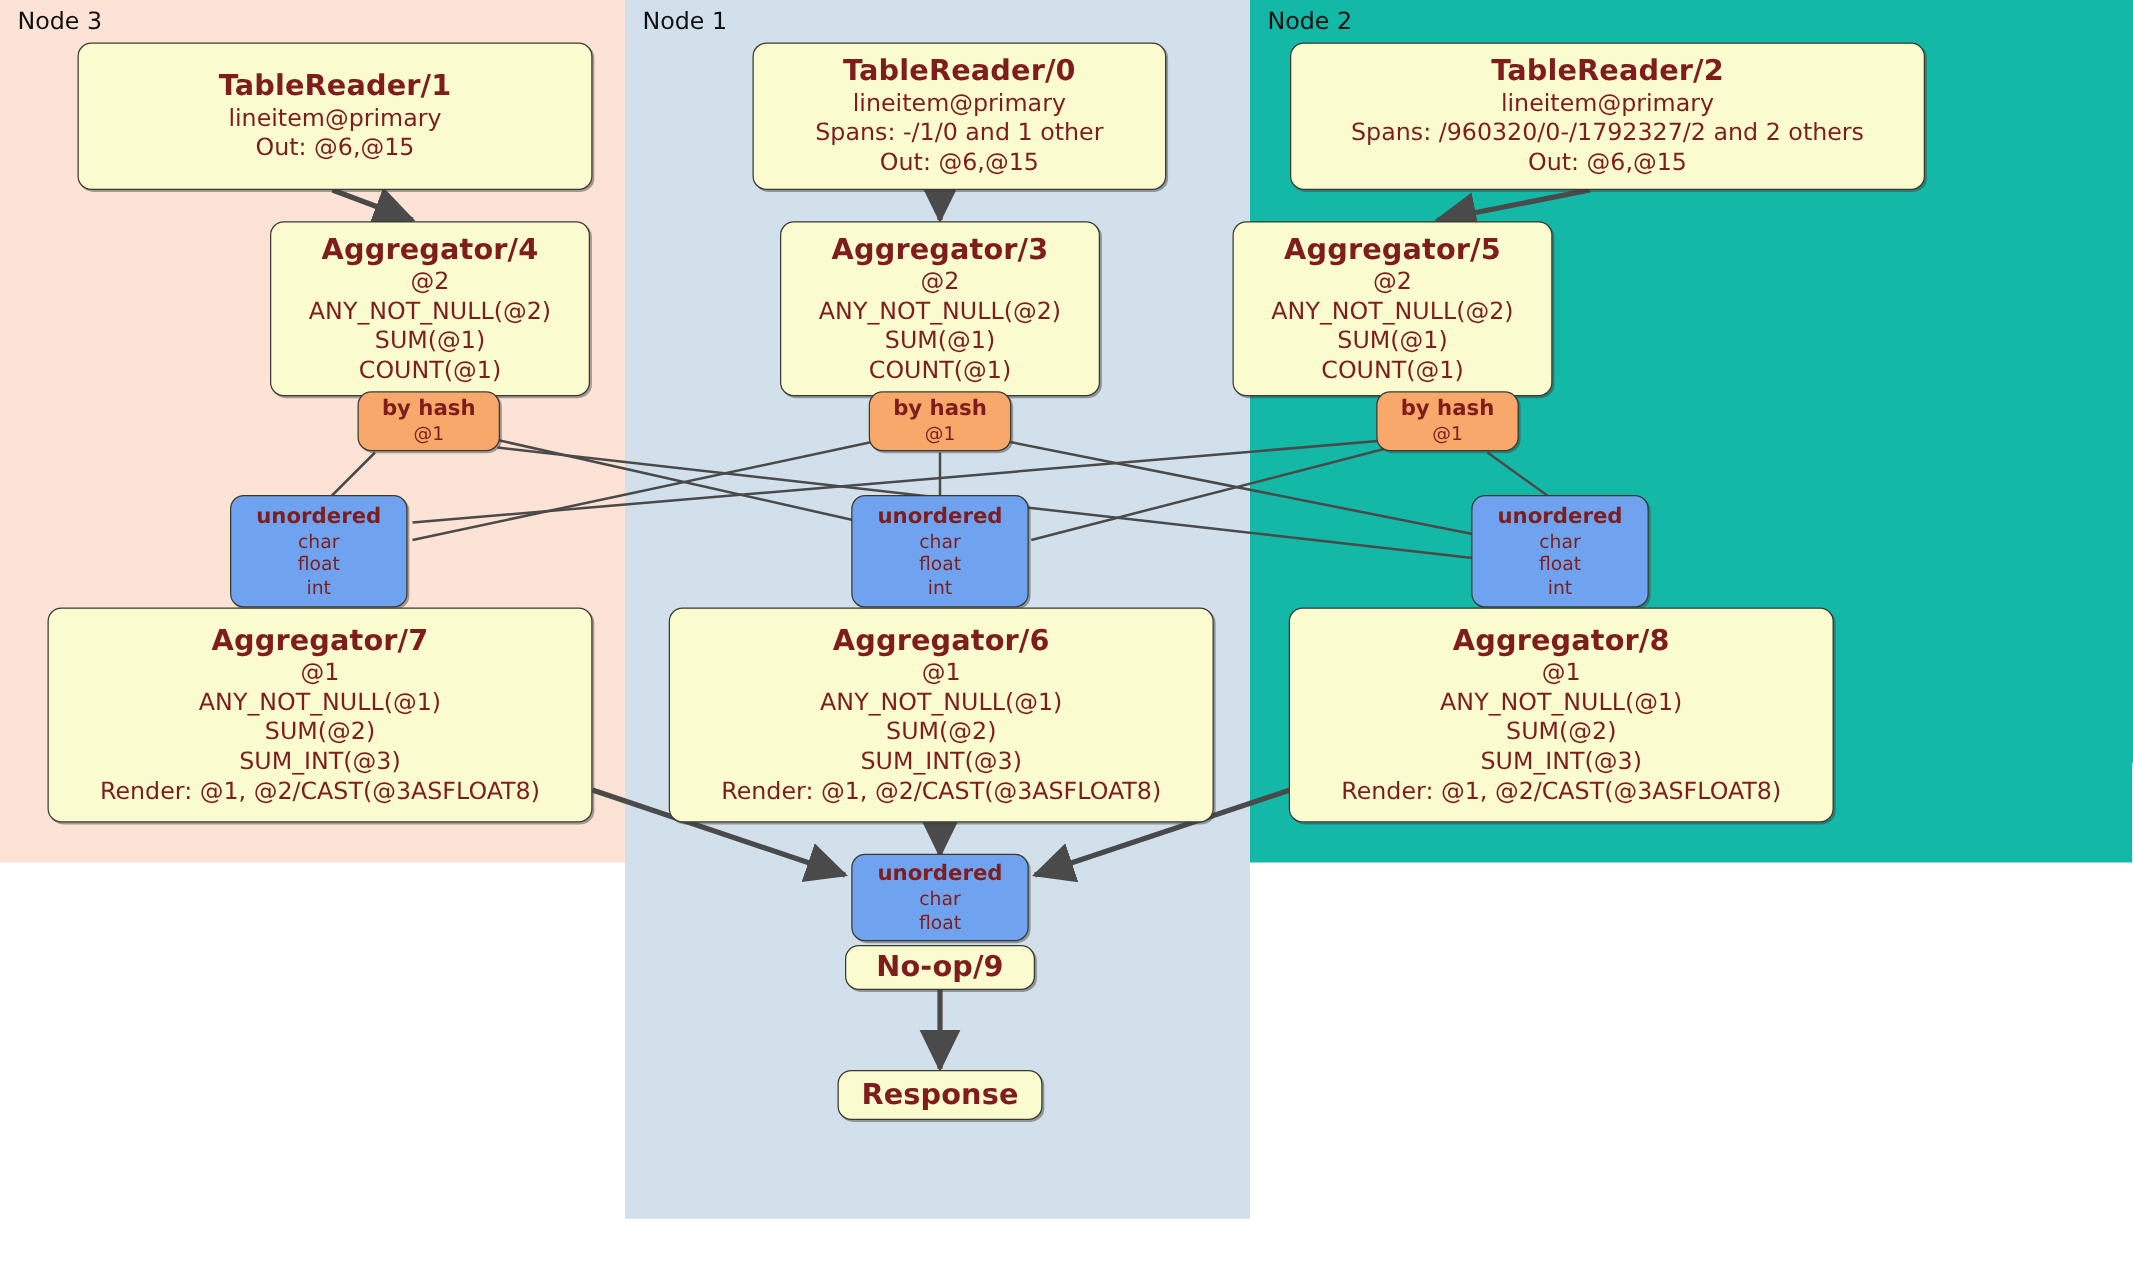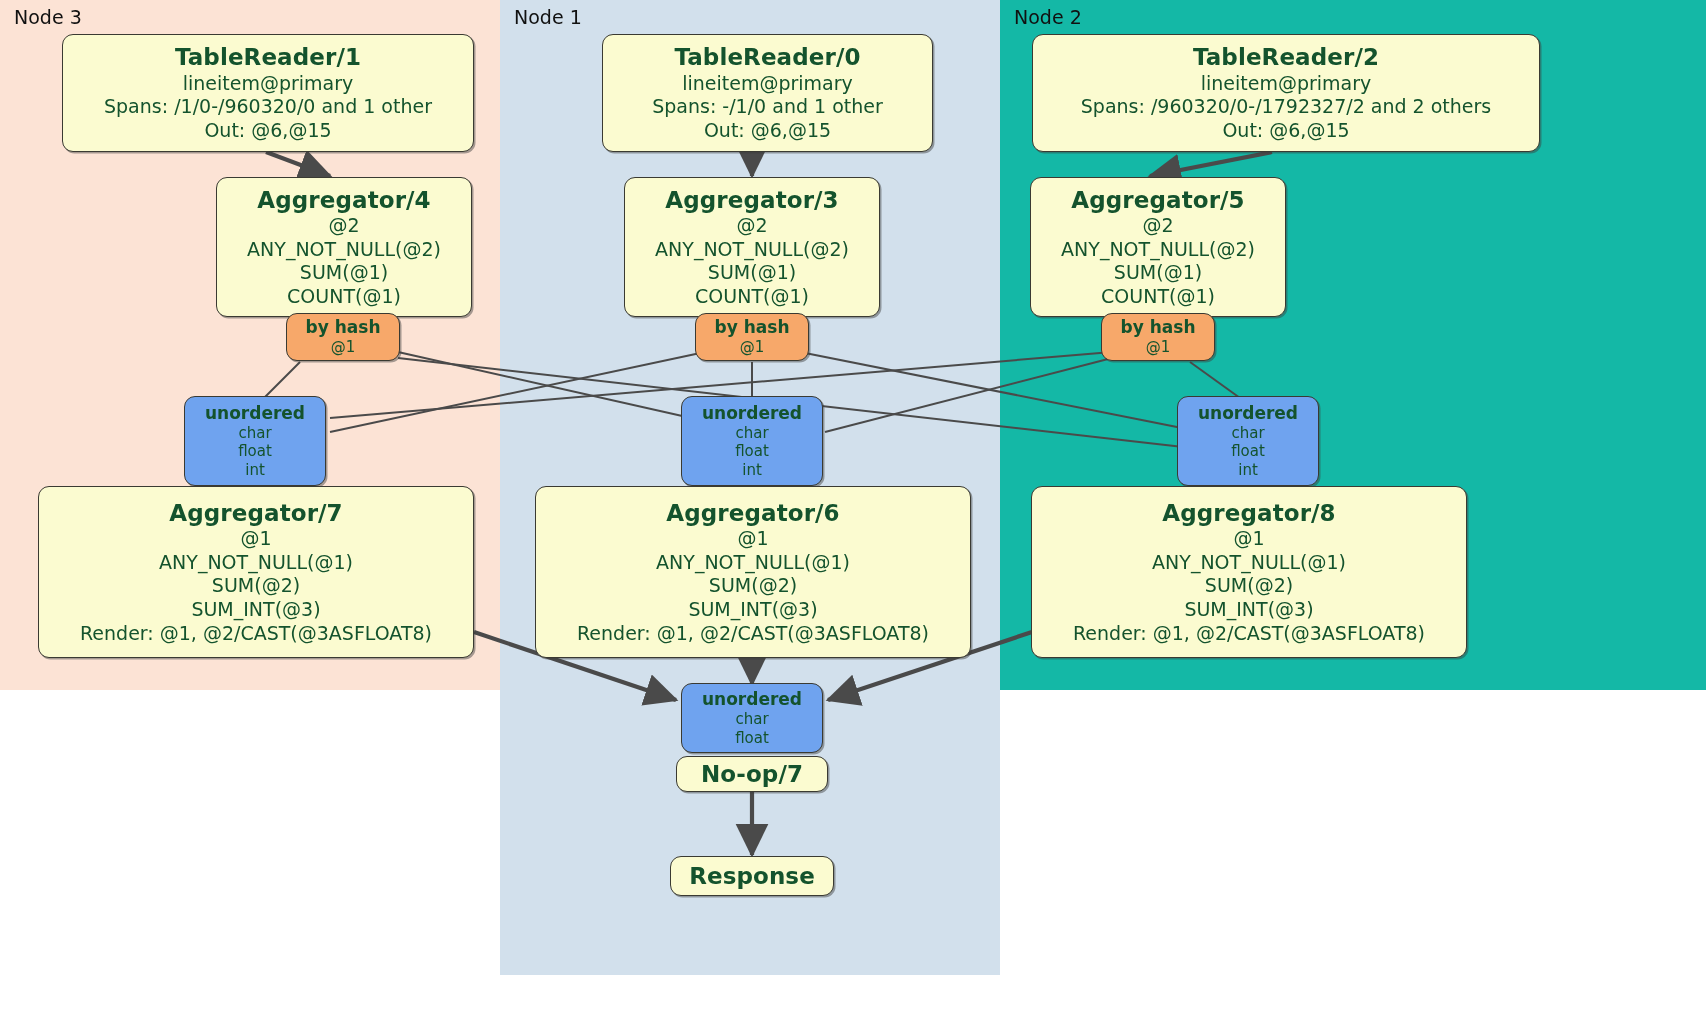--- a/index.html
+++ b/index.html
@@ -41,21 +41,21 @@
     width: 1706px;
     height: 1016px;
     pointer-events: none;
   }
 
   
   .box {
     position: absolute;
     box-sizing: border-box;
     text-align: right;
-    color: #14532d;
+    color: #7f1d1d;
     display: flex;
     flex-direction: column;
     justify-content: center;
     align-items: center;
     line-height: 1.24;
   }
   .proc {
     background: #fbfbd0;
     border: 1.6px solid #3a3a32;
     border-radius: 11px;
@@ -141,21 +141,20 @@
     </g>
 
     <g stroke="#4a4a4a" stroke-width="4.2" fill="none" marker-end="url(#arrowThick)">
       <path d="M752,790 L752,855"></path>
     </g>
   </svg>
 
   <div class="box proc" style="left:62px; top:34px; width:412px; height:118px;">
     <div class="title">TableReader/1</div>
     <div class="detail">lineitem@primary</div>
-    <div class="detail">Spans: /1/0-/960320/0 and 1 other</div>
     <div class="detail">Out: @6,@15</div>
   </div>
 
   <div class="box proc" style="left:602px; top:34px; width:331px; height:118px;">
     <div class="title">TableReader/0</div>
     <div class="detail">lineitem@primary</div>
     <div class="detail">Spans: -/1/0 and 1 other</div>
     <div class="detail">Out: @6,@15</div>
   </div>
 
@@ -175,21 +174,21 @@
   </div>
 
   <div class="box proc" style="left:624px; top:177px; width:256px; height:140px;">
     <div class="title">Aggregator/3</div>
     <div class="detail">@2</div>
     <div class="detail">ANY_NOT_NULL(@2)</div>
     <div class="detail">SUM(@1)</div>
     <div class="detail">COUNT(@1)</div>
   </div>
 
-  <div class="box proc" style="left:1030px; top:177px; width:256px; height:140px;">
+  <div class="box proc" style="left:986px; top:177px; width:256px; height:140px;">
     <div class="title">Aggregator/5</div>
     <div class="detail">@2</div>
     <div class="detail">ANY_NOT_NULL(@2)</div>
     <div class="detail">SUM(@1)</div>
     <div class="detail">COUNT(@1)</div>
   </div>
 
   <div class="box router" style="left:286px; top:313px; width:114px; height:48px;">
     <div class="title-sm">by hash</div>
     <div class="detail-sm">@1</div>
@@ -253,20 +252,20 @@
     <div class="detail">Render: @1, @2/CAST(@3ASFLOAT8)</div>
   </div>
 
   <div class="box synch" style="left:681px; top:683px; width:142px; height:70px;">
     <div class="title-sm">unordered</div>
     <div class="detail-sm">char</div>
     <div class="detail-sm">float</div>
   </div>
 
   <div class="box proc" style="left:676px; top:756px; width:152px; height:36px;">
-    <div class="title">No-op/7</div>
+    <div class="title">No-op/9</div>
   </div>
 
   <div class="box proc" style="left:670px; top:856px; width:164px; height:40px;">
     <div class="title">Response</div>
   </div>
 
 </div>
 
 </body></html>

